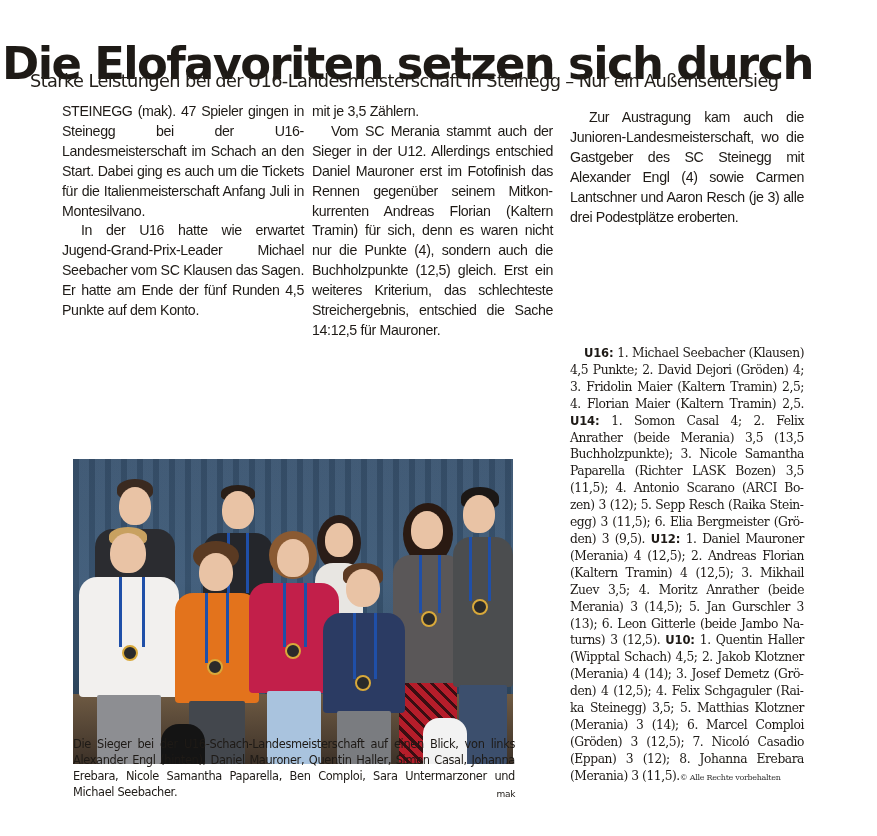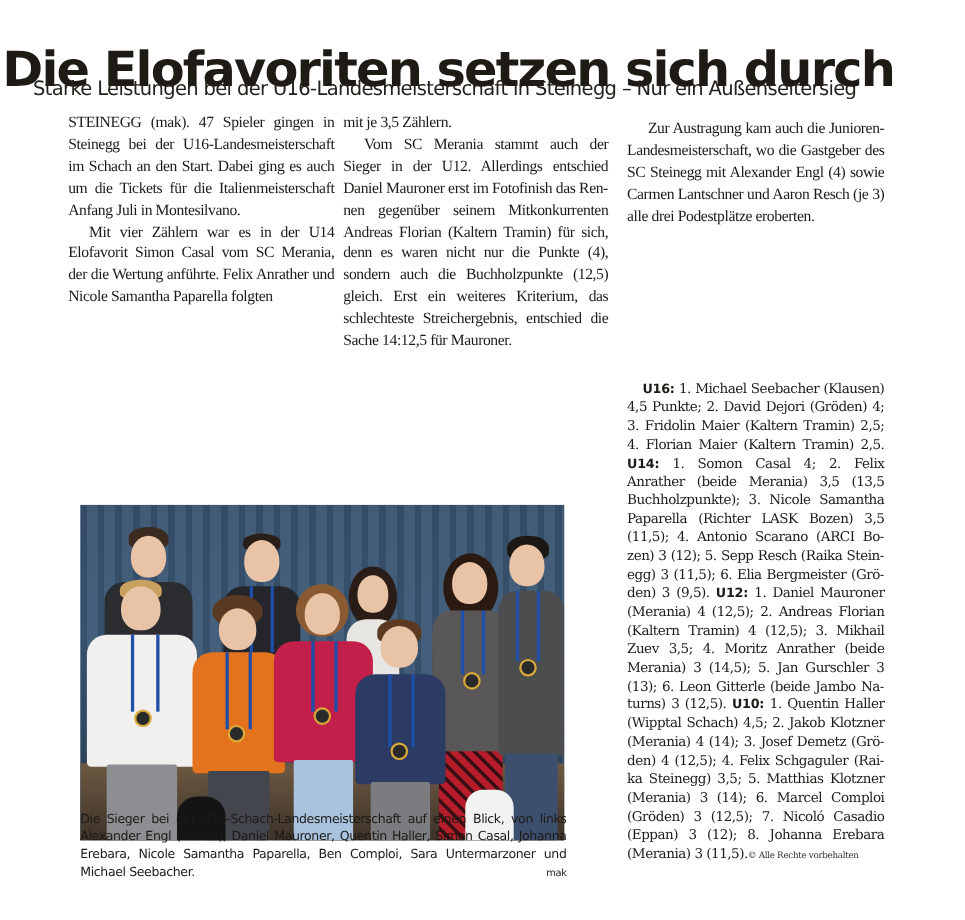--- a/index.html
+++ b/index.html
@@ -11,21 +11,21 @@
     white-space:nowrap; text-align:left; padding-left:2px;
     transform:scaleX(1.02); transform-origin:left;
   }
   .subhead {
     position:absolute; left:30px; top:68px; width:820px;
     font-family:"DejaVu Sans", sans-serif; font-size:18px; letter-spacing:-0.6px;
     line-height:26px; white-space:nowrap; color:#24201b;
     transform:scaleX(0.985); transform-origin:left;
   }
   .col {
-    position:absolute; font-family:Liberation Serif, serif; font-size:14.2px;
+    position:absolute; font-family:Liberation Sans, sans-serif; font-size:14.2px;
     line-height:19.9px; text-align:justify; hyphens:manual; letter-spacing:-0.35px;
   }
   .col p { margin:0; text-indent:0; }
   .col p.ind { text-indent:19px; }
   .col p + p { margin-top:0; }
   #col1 { left:62px; top:102px; width:242px; }
   #col2 { left:312px; top:102px; width:241px; }
   #col3 { left:570px; top:102px; width:234px; }
   #col3 p.gap { margin-top:6px; }
   .results {
@@ -61,21 +61,21 @@
   .caption .credit { float:right; font-size:9px; margin-top:2px; }
 </style>
 </head>
 <body>
 
 <h1 class="headline">Die Elofavoriten setzen sich durch</h1>
 <div class="subhead">Starke Leistungen bei der U16-Landesmeisterschaft in Steinegg – Nur ein Außenseitersieg</div>
 
 <div class="col" id="col1">
   <p>STEINEGG (mak). 47 Spieler gingen in Steinegg bei der U16-Landesmeisterschaft im Schach an den Start. Dabei ging es auch um die Tickets für die Italien­meisterschaft Anfang Juli in Montesilvano.</p>
-  <p class="ind">Mit vier Zählern war es in der U14 Elofavorit Simon Casal vom SC Merania, der die Wertung an­führte. Felix Anrather und Ni­cole Samantha Paparella folgten</p>
+  <p class="ind">In der U16 hatte wie erwartet Jugend-Grand-Prix-Leader Mi­chael Seebacher vom SC Klau­sen das Sagen. Er hatte am Ende der fünf Runden 4,5 Punkte auf dem Konto.</p>
 </div>
 
 <div class="col" id="col2">
   <p>mit je 3,5 Zählern.</p>
   <p class="ind">Vom SC Merania stammt auch der Sieger in der U12. Aller­dings entschied Daniel Mauro­ner erst im Fotofinish das Ren­nen gegenüber seinem Mitkon­kurrenten Andreas Florian (Kal­tern Tramin) für sich, denn es waren nicht nur die Punkte (4), sondern auch die Buchholz­punkte (12,5) gleich. Erst ein weiteres Kriterium, das schlech­teste Streichergebnis, entschied die Sache 14:12,5 für Mauroner.</p>
 </div>
 
 <div class="col" id="col3">
   <p class="ind gap">Zur Austragung kam auch die Junioren-Landesmeisterschaft, wo die Gastgeber des SC Stein­egg mit Alexander Engl (4) sowie Carmen Lantschner und Aaron Resch (je 3) alle drei Podestplät­ze eroberten.</p>
 </div>

